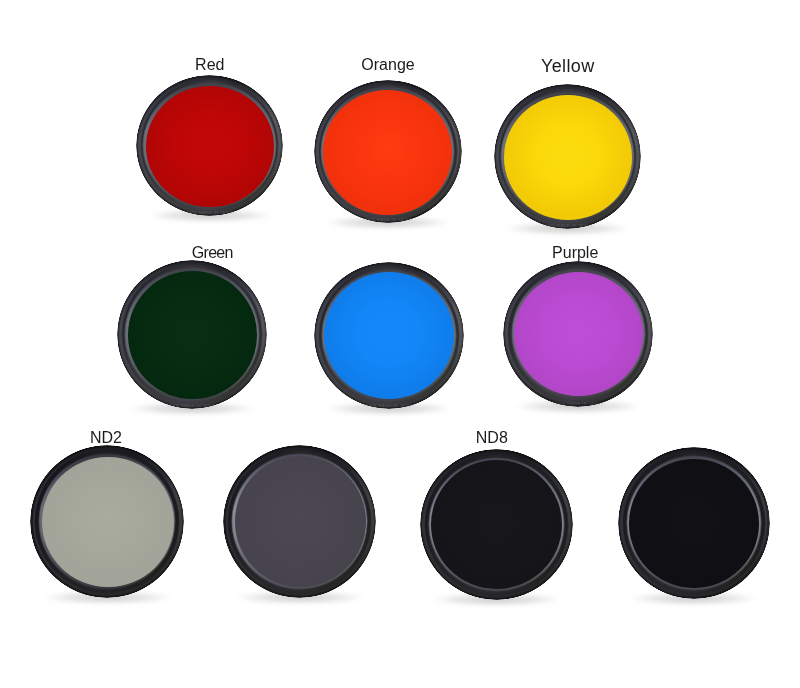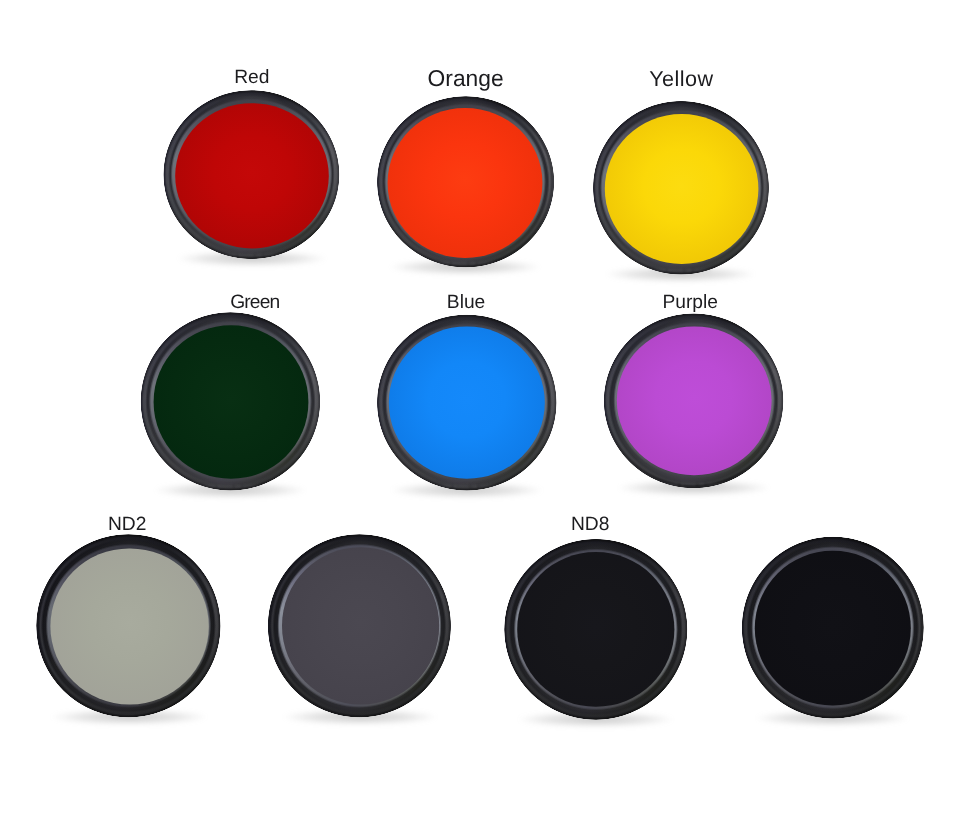--- a/index.html
+++ b/index.html
@@ -56,21 +56,21 @@
     </div>
     <div class="filter" style="left: 304.5px; top: 70.7px; width: 166px; height: 161.8px;">
       <div class="layer" style="left: 20.84px; top: 145.8px; width: 124.32px; height: 13px; background: radial-gradient(rgba(120, 120, 120, 0.4) 0%, rgba(140, 140, 140, 0.22) 45%, rgba(255, 255, 255, 0) 72%); filter: blur(2.2px);"></div>
       <div class="layer" style="left: 9px; top: 9px; width: 148px; height: 143.8px; background: conic-gradient(rgb(27, 27, 32) 0deg, rgb(23, 23, 25) 26deg, rgb(42, 42, 48) 52deg, rgb(62, 62, 66) 78deg, rgb(53, 53, 58) 104deg, rgb(38, 40, 39) 130deg, rgb(30, 30, 32) 158deg, rgb(33, 33, 36) 184deg, rgb(38, 38, 42) 210deg, rgb(42, 42, 45) 236deg, rgb(36, 36, 48) 262deg, rgb(38, 38, 46) 288deg, rgb(32, 32, 42) 314deg, rgb(26, 26, 32) 340deg, rgb(27, 27, 32) 360deg); mask-image: radial-gradient(closest-side, rgb(0, 0, 0) 0%, rgb(0, 0, 0) 99.19%, rgba(0, 0, 0, 0) 100%);"></div>
       <div class="layer" style="left: 10.2px; top: 10.2px; width: 145.6px; height: 141.4px; background: conic-gradient(rgb(34, 34, 42) 0deg, rgb(30, 30, 37) 22deg, rgb(51, 53, 59) 46deg, rgb(85, 85, 90) 70deg, rgb(78, 78, 82) 94deg, rgb(56, 57, 58) 120deg, rgb(47, 49, 48) 146deg, rgb(48, 48, 51) 172deg, rgb(52, 52, 56) 198deg, rgb(58, 58, 61) 222deg, rgb(60, 62, 67) 248deg, rgb(66, 66, 74) 272deg, rgb(57, 57, 67) 296deg, rgb(44, 44, 54) 320deg, rgb(36, 36, 43) 344deg, rgb(34, 34, 42) 360deg); mask-image: radial-gradient(closest-side, rgb(0, 0, 0) 0%, rgb(0, 0, 0) 97.94%, rgba(0, 0, 0, 0) 100%);"></div>
       <div class="layer" style="left: 13px; top: 13px; width: 140px; height: 135.8px; background: conic-gradient(rgb(39, 39, 45) 0deg, rgb(32, 32, 38) 26deg, rgb(33, 35, 41) 52deg, rgb(30, 30, 35) 80deg, rgb(33, 33, 37) 106deg, rgb(36, 38, 31) 134deg, rgb(42, 42, 44) 162deg, rgb(49, 47, 54) 188deg, rgb(44, 44, 48) 214deg, rgb(38, 38, 42) 240deg, rgb(28, 28, 35) 266deg, rgb(25, 25, 31) 290deg, rgb(27, 27, 35) 314deg, rgb(30, 30, 36) 338deg, rgb(39, 39, 45) 360deg); mask-image: radial-gradient(closest-side, rgb(0, 0, 0) 0%, rgb(0, 0, 0) 97.43%, rgba(0, 0, 0, 0) 100%);"></div>
       <div class="layer" style="left: 15.5px; top: 15.5px; width: 135px; height: 130.8px; background: conic-gradient(rgb(46, 46, 55) 0deg, rgb(49, 49, 58) 18deg, rgb(64, 67, 76) 40deg, rgb(86, 88, 97) 64deg, rgb(93, 96, 104) 88deg, rgb(81, 84, 86) 112deg, rgb(57, 59, 57) 138deg, rgb(48, 48, 50) 162deg, rgb(47, 47, 55) 186deg, rgb(53, 53, 59) 210deg, rgb(68, 68, 76) 234deg, rgb(87, 90, 99) 258deg, rgb(97, 101, 109) 282deg, rgb(74, 74, 87) 304deg, rgb(53, 53, 63) 328deg, rgb(46, 46, 55) 348deg, rgb(46, 46, 55) 360deg); mask-image: radial-gradient(closest-side, rgb(0, 0, 0) 0%, rgb(0, 0, 0) 97.33%, rgba(0, 0, 0, 0) 100%);"></div>
       <div class="layer" style="left: 10.2px; top: 10.2px; width: 145.6px; height: 141.4px; background: radial-gradient(closest-side, rgba(200, 204, 214, 0.13) 0%, rgba(200, 204, 214, 0.13) 89.7%, rgba(255, 255, 255, 0) 100%); mask-image: radial-gradient(closest-side, rgb(0, 0, 0) 0%, rgb(0, 0, 0) 97.25%, rgba(0, 0, 0, 0) 100%);"></div>
       <div class="layer" style="left: 18.9px; top: 19.6px; width: 128.6px; height: 124.4px; background: radial-gradient(82% 82% at 50% 48%, rgb(253, 60, 17) 0%, rgb(251, 53, 14) 30%, rgb(227, 44, 8) 100%);"></div>
       <div class="engraving" style="left: 53px; top: 147.8px; width: 60px;">52MM  MADE IN JAPAN</div>
-      <div class="flabel" style="font-size: 19px; left: 0px; width: 100%; top: -14.2px; margin-left: 0.5px;">Orange</div>
+      <div class="flabel" style="font-size: 16px; left: 0px; width: 100%; top: -14.2px; margin-left: 0.5px;">Orange</div>
     </div>
     <div class="filter" style="left: 484.7px; top: 75.2px; width: 165.6px; height: 162.8px;">
       <div class="layer" style="left: 20.808px; top: 146.8px; width: 123.984px; height: 13px; background: radial-gradient(rgba(120, 120, 120, 0.4) 0%, rgba(140, 140, 140, 0.22) 45%, rgba(255, 255, 255, 0) 72%); filter: blur(2.2px);"></div>
       <div class="layer" style="left: 9px; top: 9px; width: 147.6px; height: 144.8px; background: conic-gradient(rgb(27, 27, 32) 0deg, rgb(23, 23, 25) 26deg, rgb(42, 42, 48) 52deg, rgb(62, 62, 66) 78deg, rgb(53, 53, 58) 104deg, rgb(38, 40, 39) 130deg, rgb(30, 30, 32) 158deg, rgb(33, 33, 36) 184deg, rgb(38, 38, 42) 210deg, rgb(42, 42, 45) 236deg, rgb(36, 36, 48) 262deg, rgb(38, 38, 46) 288deg, rgb(32, 32, 42) 314deg, rgb(26, 26, 32) 340deg, rgb(27, 27, 32) 360deg); mask-image: radial-gradient(closest-side, rgb(0, 0, 0) 0%, rgb(0, 0, 0) 99.19%, rgba(0, 0, 0, 0) 100%);"></div>
       <div class="layer" style="left: 10.2px; top: 10.2px; width: 145.2px; height: 142.4px; background: conic-gradient(rgb(34, 34, 42) 0deg, rgb(30, 30, 37) 22deg, rgb(51, 53, 59) 46deg, rgb(85, 85, 90) 70deg, rgb(78, 78, 82) 94deg, rgb(56, 57, 58) 120deg, rgb(47, 49, 48) 146deg, rgb(48, 48, 51) 172deg, rgb(52, 52, 56) 198deg, rgb(58, 58, 61) 222deg, rgb(60, 62, 67) 248deg, rgb(66, 66, 74) 272deg, rgb(57, 57, 67) 296deg, rgb(44, 44, 54) 320deg, rgb(36, 36, 43) 344deg, rgb(34, 34, 42) 360deg); mask-image: radial-gradient(closest-side, rgb(0, 0, 0) 0%, rgb(0, 0, 0) 97.93%, rgba(0, 0, 0, 0) 100%);"></div>
       <div class="layer" style="left: 13px; top: 13px; width: 139.6px; height: 136.8px; background: conic-gradient(rgb(39, 39, 45) 0deg, rgb(32, 32, 38) 26deg, rgb(33, 35, 41) 52deg, rgb(30, 30, 35) 80deg, rgb(33, 33, 37) 106deg, rgb(36, 38, 31) 134deg, rgb(42, 42, 44) 162deg, rgb(49, 47, 54) 188deg, rgb(44, 44, 48) 214deg, rgb(38, 38, 42) 240deg, rgb(28, 28, 35) 266deg, rgb(25, 25, 31) 290deg, rgb(27, 27, 35) 314deg, rgb(30, 30, 36) 338deg, rgb(39, 39, 45) 360deg); mask-image: radial-gradient(closest-side, rgb(0, 0, 0) 0%, rgb(0, 0, 0) 97.42%, rgba(0, 0, 0, 0) 100%);"></div>
       <div class="layer" style="left: 15.5px; top: 15.5px; width: 134.6px; height: 131.8px; background: conic-gradient(rgb(46, 46, 55) 0deg, rgb(49, 49, 58) 18deg, rgb(64, 67, 76) 40deg, rgb(86, 88, 97) 64deg, rgb(93, 96, 104) 88deg, rgb(81, 84, 86) 112deg, rgb(57, 59, 57) 138deg, rgb(48, 48, 50) 162deg, rgb(47, 47, 55) 186deg, rgb(53, 53, 59) 210deg, rgb(68, 68, 76) 234deg, rgb(87, 90, 99) 258deg, rgb(97, 101, 109) 282deg, rgb(74, 74, 87) 304deg, rgb(53, 53, 63) 328deg, rgb(46, 46, 55) 348deg, rgb(46, 46, 55) 360deg); mask-image: radial-gradient(closest-side, rgb(0, 0, 0) 0%, rgb(0, 0, 0) 97.33%, rgba(0, 0, 0, 0) 100%);"></div>
       <div class="layer" style="left: 10.2px; top: 10.2px; width: 145.2px; height: 142.4px; background: radial-gradient(closest-side, rgba(200, 204, 214, 0.13) 0%, rgba(200, 204, 214, 0.13) 89.67%, rgba(255, 255, 255, 0) 100%); mask-image: radial-gradient(closest-side, rgb(0, 0, 0) 0%, rgb(0, 0, 0) 97.25%, rgba(0, 0, 0, 0) 100%);"></div>
       <div class="layer" style="left: 18.9px; top: 19.6px; width: 128.2px; height: 125.4px; background: radial-gradient(82% 82% at 50% 48%, rgb(252, 220, 16) 0%, rgb(251, 216, 8) 30%, rgb(230, 184, 3) 100%);"></div>
       <div class="engraving" style="left: 52.8px; top: 148.8px; width: 60px;">52MM  MADE IN JAPAN</div>
@@ -89,21 +89,20 @@
     </div>
     <div class="filter" style="left: 304.5px; top: 252.7px; width: 168.8px; height: 165.4px;">
       <div class="layer" style="left: 21.064px; top: 149.4px; width: 126.672px; height: 13px; background: radial-gradient(rgba(120, 120, 120, 0.4) 0%, rgba(140, 140, 140, 0.22) 45%, rgba(255, 255, 255, 0) 72%); filter: blur(2.2px);"></div>
       <div class="layer" style="left: 9px; top: 9px; width: 150.8px; height: 147.4px; background: conic-gradient(rgb(27, 27, 32) 0deg, rgb(23, 23, 25) 26deg, rgb(42, 42, 48) 52deg, rgb(62, 62, 66) 78deg, rgb(53, 53, 58) 104deg, rgb(38, 40, 39) 130deg, rgb(30, 30, 32) 158deg, rgb(33, 33, 36) 184deg, rgb(38, 38, 42) 210deg, rgb(42, 42, 45) 236deg, rgb(36, 36, 48) 262deg, rgb(38, 38, 46) 288deg, rgb(32, 32, 42) 314deg, rgb(26, 26, 32) 340deg, rgb(27, 27, 32) 360deg); mask-image: radial-gradient(closest-side, rgb(0, 0, 0) 0%, rgb(0, 0, 0) 99.2%, rgba(0, 0, 0, 0) 100%);"></div>
       <div class="layer" style="left: 10.2px; top: 10.2px; width: 148.4px; height: 145px; background: conic-gradient(rgb(34, 34, 42) 0deg, rgb(30, 30, 37) 22deg, rgb(51, 53, 59) 46deg, rgb(85, 85, 90) 70deg, rgb(78, 78, 82) 94deg, rgb(56, 57, 58) 120deg, rgb(47, 49, 48) 146deg, rgb(48, 48, 51) 172deg, rgb(52, 52, 56) 198deg, rgb(58, 58, 61) 222deg, rgb(60, 62, 67) 248deg, rgb(66, 66, 74) 272deg, rgb(57, 57, 67) 296deg, rgb(44, 44, 54) 320deg, rgb(36, 36, 43) 344deg, rgb(34, 34, 42) 360deg); mask-image: radial-gradient(closest-side, rgb(0, 0, 0) 0%, rgb(0, 0, 0) 97.98%, rgba(0, 0, 0, 0) 100%);"></div>
       <div class="layer" style="left: 13px; top: 13px; width: 142.8px; height: 139.4px; background: conic-gradient(rgb(39, 39, 45) 0deg, rgb(32, 32, 38) 26deg, rgb(33, 35, 41) 52deg, rgb(30, 30, 35) 80deg, rgb(33, 33, 37) 106deg, rgb(36, 38, 31) 134deg, rgb(42, 42, 44) 162deg, rgb(49, 47, 54) 188deg, rgb(44, 44, 48) 214deg, rgb(38, 38, 42) 240deg, rgb(28, 28, 35) 266deg, rgb(25, 25, 31) 290deg, rgb(27, 27, 35) 314deg, rgb(30, 30, 36) 338deg, rgb(39, 39, 45) 360deg); mask-image: radial-gradient(closest-side, rgb(0, 0, 0) 0%, rgb(0, 0, 0) 97.48%, rgba(0, 0, 0, 0) 100%);"></div>
       <div class="layer" style="left: 16.2px; top: 16.2px; width: 136.4px; height: 133px; background: conic-gradient(rgb(46, 46, 55) 0deg, rgb(49, 49, 58) 18deg, rgb(64, 67, 76) 40deg, rgb(86, 88, 97) 64deg, rgb(93, 96, 104) 88deg, rgb(81, 84, 86) 112deg, rgb(57, 59, 57) 138deg, rgb(48, 48, 50) 162deg, rgb(47, 47, 55) 186deg, rgb(53, 53, 59) 210deg, rgb(68, 68, 76) 234deg, rgb(87, 90, 99) 258deg, rgb(97, 101, 109) 282deg, rgb(74, 74, 87) 304deg, rgb(53, 53, 63) 328deg, rgb(46, 46, 55) 348deg, rgb(46, 46, 55) 360deg); mask-image: radial-gradient(closest-side, rgb(0, 0, 0) 0%, rgb(0, 0, 0) 97.36%, rgba(0, 0, 0, 0) 100%);"></div>
       <div class="layer" style="left: 10.2px; top: 10.2px; width: 148.4px; height: 145px; background: radial-gradient(closest-side, rgba(200, 204, 214, 0.13) 0%, rgba(200, 204, 214, 0.13) 88.95%, rgba(255, 255, 255, 0) 100%); mask-image: radial-gradient(closest-side, rgb(0, 0, 0) 0%, rgb(0, 0, 0) 97.3%, rgba(0, 0, 0, 0) 100%);"></div>
       <div class="layer" style="left: 19.7px; top: 19.6px; width: 130px; height: 126.6px; background: radial-gradient(82% 82% at 50% 48%, rgb(20, 137, 251) 0%, rgb(18, 135, 248) 30%, rgb(11, 111, 216) 100%);"></div>
       <div class="engraving" style="left: 54.4px; top: 151.4px; width: 60px;">52MM  MADE IN JAPAN</div>
-      <div class="flabel" style="font-size: 16px; left: 0px; width: 100%; top: -8.2px; margin-left: -0.9px;">Blue</div>
     </div>
     <div class="filter" style="left: 494px; top: 251.5px; width: 168.4px; height: 164px;">
       <div class="layer" style="left: 21.032px; top: 148px; width: 126.336px; height: 13px; background: radial-gradient(rgba(120, 120, 120, 0.4) 0%, rgba(140, 140, 140, 0.22) 45%, rgba(255, 255, 255, 0) 72%); filter: blur(2.2px);"></div>
       <div class="layer" style="left: 9px; top: 9px; width: 150.4px; height: 146px; background: conic-gradient(rgb(27, 27, 32) 0deg, rgb(23, 23, 25) 26deg, rgb(42, 42, 48) 52deg, rgb(62, 62, 66) 78deg, rgb(53, 53, 58) 104deg, rgb(38, 40, 39) 130deg, rgb(30, 30, 32) 158deg, rgb(33, 33, 36) 184deg, rgb(38, 38, 42) 210deg, rgb(42, 42, 45) 236deg, rgb(36, 36, 48) 262deg, rgb(38, 38, 46) 288deg, rgb(32, 32, 42) 314deg, rgb(26, 26, 32) 340deg, rgb(27, 27, 32) 360deg); mask-image: radial-gradient(closest-side, rgb(0, 0, 0) 0%, rgb(0, 0, 0) 99.2%, rgba(0, 0, 0, 0) 100%);"></div>
       <div class="layer" style="left: 10.2px; top: 10.2px; width: 148px; height: 143.6px; background: conic-gradient(rgb(34, 34, 42) 0deg, rgb(30, 30, 37) 22deg, rgb(51, 53, 59) 46deg, rgb(85, 85, 90) 70deg, rgb(78, 78, 82) 94deg, rgb(56, 57, 58) 120deg, rgb(47, 49, 48) 146deg, rgb(48, 48, 51) 172deg, rgb(52, 52, 56) 198deg, rgb(58, 58, 61) 222deg, rgb(60, 62, 67) 248deg, rgb(66, 66, 74) 272deg, rgb(57, 57, 67) 296deg, rgb(44, 44, 54) 320deg, rgb(36, 36, 43) 344deg, rgb(34, 34, 42) 360deg); mask-image: radial-gradient(closest-side, rgb(0, 0, 0) 0%, rgb(0, 0, 0) 97.97%, rgba(0, 0, 0, 0) 100%);"></div>
       <div class="layer" style="left: 13px; top: 13px; width: 142.4px; height: 138px; background: conic-gradient(rgb(39, 39, 45) 0deg, rgb(32, 32, 38) 26deg, rgb(33, 35, 41) 52deg, rgb(30, 30, 35) 80deg, rgb(33, 33, 37) 106deg, rgb(36, 38, 31) 134deg, rgb(42, 42, 44) 162deg, rgb(49, 47, 54) 188deg, rgb(44, 44, 48) 214deg, rgb(38, 38, 42) 240deg, rgb(28, 28, 35) 266deg, rgb(25, 25, 31) 290deg, rgb(27, 27, 35) 314deg, rgb(30, 30, 36) 338deg, rgb(39, 39, 45) 360deg); mask-image: radial-gradient(closest-side, rgb(0, 0, 0) 0%, rgb(0, 0, 0) 97.47%, rgba(0, 0, 0, 0) 100%);"></div>
       <div class="layer" style="left: 16.7px; top: 16.7px; width: 135px; height: 130.6px; background: conic-gradient(rgb(46, 46, 55) 0deg, rgb(49, 49, 58) 18deg, rgb(64, 67, 76) 40deg, rgb(86, 88, 97) 64deg, rgb(93, 96, 104) 88deg, rgb(81, 84, 86) 112deg, rgb(57, 59, 57) 138deg, rgb(48, 48, 50) 162deg, rgb(47, 47, 55) 186deg, rgb(53, 53, 59) 210deg, rgb(68, 68, 76) 234deg, rgb(87, 90, 99) 258deg, rgb(97, 101, 109) 282deg, rgb(74, 74, 87) 304deg, rgb(53, 53, 63) 328deg, rgb(46, 46, 55) 348deg, rgb(46, 46, 55) 360deg); mask-image: radial-gradient(closest-side, rgb(0, 0, 0) 0%, rgb(0, 0, 0) 97.33%, rgba(0, 0, 0, 0) 100%);"></div>
       <div class="layer" style="left: 10.2px; top: 10.2px; width: 148px; height: 143.6px; background: radial-gradient(closest-side, rgba(200, 204, 214, 0.13) 0%, rgba(200, 204, 214, 0.13) 88.24%, rgba(255, 255, 255, 0) 100%); mask-image: radial-gradient(closest-side, rgb(0, 0, 0) 0%, rgb(0, 0, 0) 97.3%, rgba(0, 0, 0, 0) 100%);"></div>
       <div class="layer" style="left: 20.2px; top: 20.2px; width: 128.6px; height: 124.2px; background: radial-gradient(82% 82% at 50% 48%, rgb(190, 77, 216) 0%, rgb(187, 75, 212) 30%, rgb(168, 64, 184) 100%);"></div>
       <div class="engraving" style="left: 54.2px; top: 150px; width: 60px;">52MM  MADE IN JAPAN</div>

